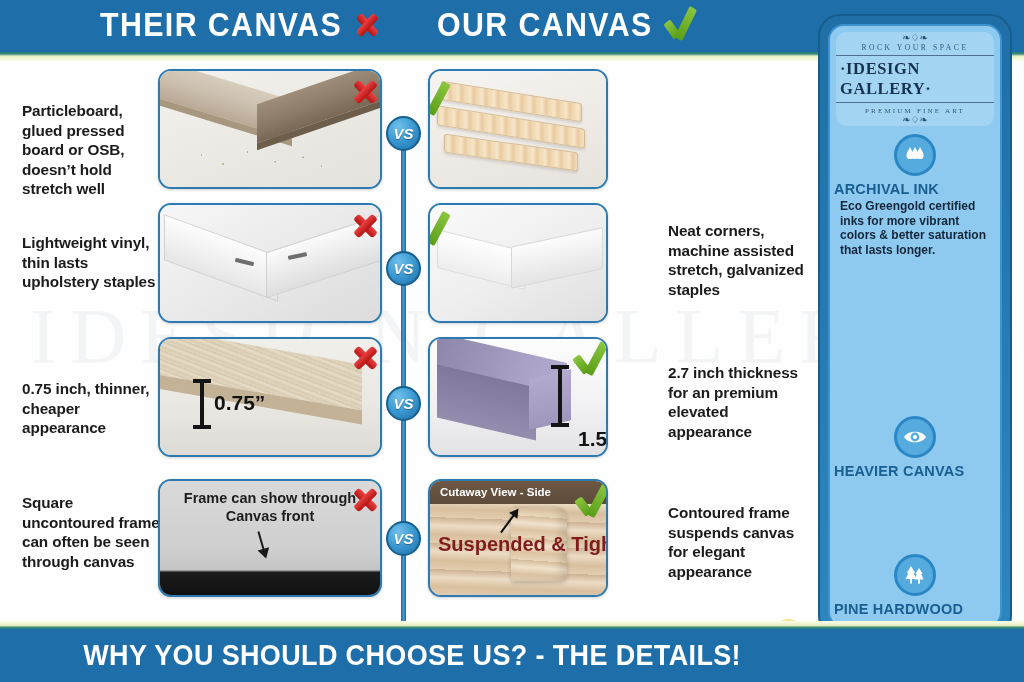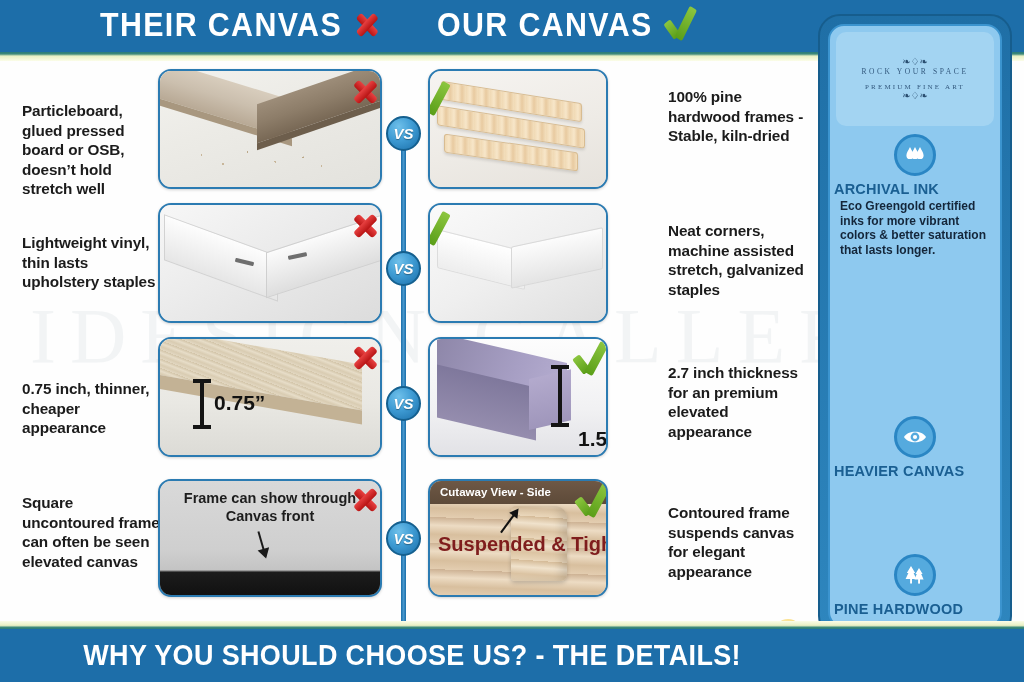--- a/index.html
+++ b/index.html
@@ -367,21 +367,20 @@
 
     <div class="card card-right" style="top:8px;height:120px">
       <div class="ph ph-pine">
         <div class="pine-bar" style="left:6%;top:18%;width:80%;height:16%;transform:skewY(9deg)"></div>
         <div class="pine-bar" style="left:4%;top:40%;width:84%;height:17%;transform:skewY(9deg)"></div>
         <div class="pine-bar" style="left:8%;top:62%;width:76%;height:16%;transform:skewY(8deg)"></div>
       </div>
       <span class="check-mark badge-on-card" style="left:-16px;top:12px;width:32px;height:28px"></span>
     </div>
 
-    <div class="right-label" style="top:26px">100% pine hardwood frames - Stable, kiln-dried</div>
 
     <div class="left-label" style="top:172px">Lightweight vinyl, thin lasts upholstery staples</div>
 
     <div class="card card-left" style="top:142px;height:120px">
       <div class="ph ph-vinyl">
         <div class="vn-arm-a"></div>
         <div class="vn-arm-b"></div>
         <div class="staple" style="left:34%;top:47%;transform:rotate(14deg)"></div>
         <div class="staple" style="left:58%;top:42%;transform:rotate(-12deg)"></div>
       </div>
@@ -423,21 +422,21 @@
           <div class="dim-cap" style="top:0"></div>
           <div class="dim-cap" style="top:58px"></div>
           <div class="dim-text" style="left:20px;top:62px">1.50”</div>
         </div>
       </div>
       <span class="check-mark badge-on-card" style="right:2px;top:4px;width:32px;height:28px"></span>
     </div>
 
     <div class="right-label" style="top:302px">2.7 inch thickness for an premium elevated appearance</div>
 
-    <div class="left-label" style="top:432px">Square uncontoured frame can often be seen elevated canvas</div>
+    <div class="left-label" style="top:432px">Square uncontoured frame can often be seen through canvas</div>
 
     <div class="card card-left" style="top:418px;height:118px">
       <div class="ph ph-gray">
         <div class="gray-note">Frame can show through Canvas front</div>
         <div class="down-arrow"></div>
       </div>
       <span class="x-mark badge-on-card" style="right:4px;top:4px;width:26px;height:26px"></span>
     </div>
 
     <div class="card card-right" style="top:418px;height:118px">
@@ -465,20 +464,21 @@
     </div>
 
   </div>
 
   <div class="sidebar-outer">
     <div class="sidebar-inner">
 
       <div class="logo-box">
         <div class="logo-orn">❧♢❧</div>
         <div class="logo-tag">ROCK YOUR SPACE</div>
+        <div class="logo-main">·IDESIGN GALLERY·</div>
         <div class="logo-sub">PREMIUM FINE ART</div>
         <div class="logo-orn">❧♢❧</div>
       </div>
 
       <div class="feature" style="top:108px">
         <div class="feat-icon">
           <svg width="24" height="24" viewBox="0 0 24 24">
             <path d="M7 4 C5 8, 3.4 10, 3.4 12.4 A3.6 3.6 0 0 0 10.6 12.4 C10.6 10, 9 8, 7 4 Z" fill="#ffffff"></path>
             <path d="M12 4 C10 8, 8.4 10, 8.4 12.4 A3.6 3.6 0 0 0 15.6 12.4 C15.6 10, 14 8, 12 4 Z" fill="#ffffff"></path>
             <path d="M17 4 C15 8, 13.4 10, 13.4 12.4 A3.6 3.6 0 0 0 20.6 12.4 C20.6 10, 19 8, 17 4 Z" fill="#ffffff"></path>

